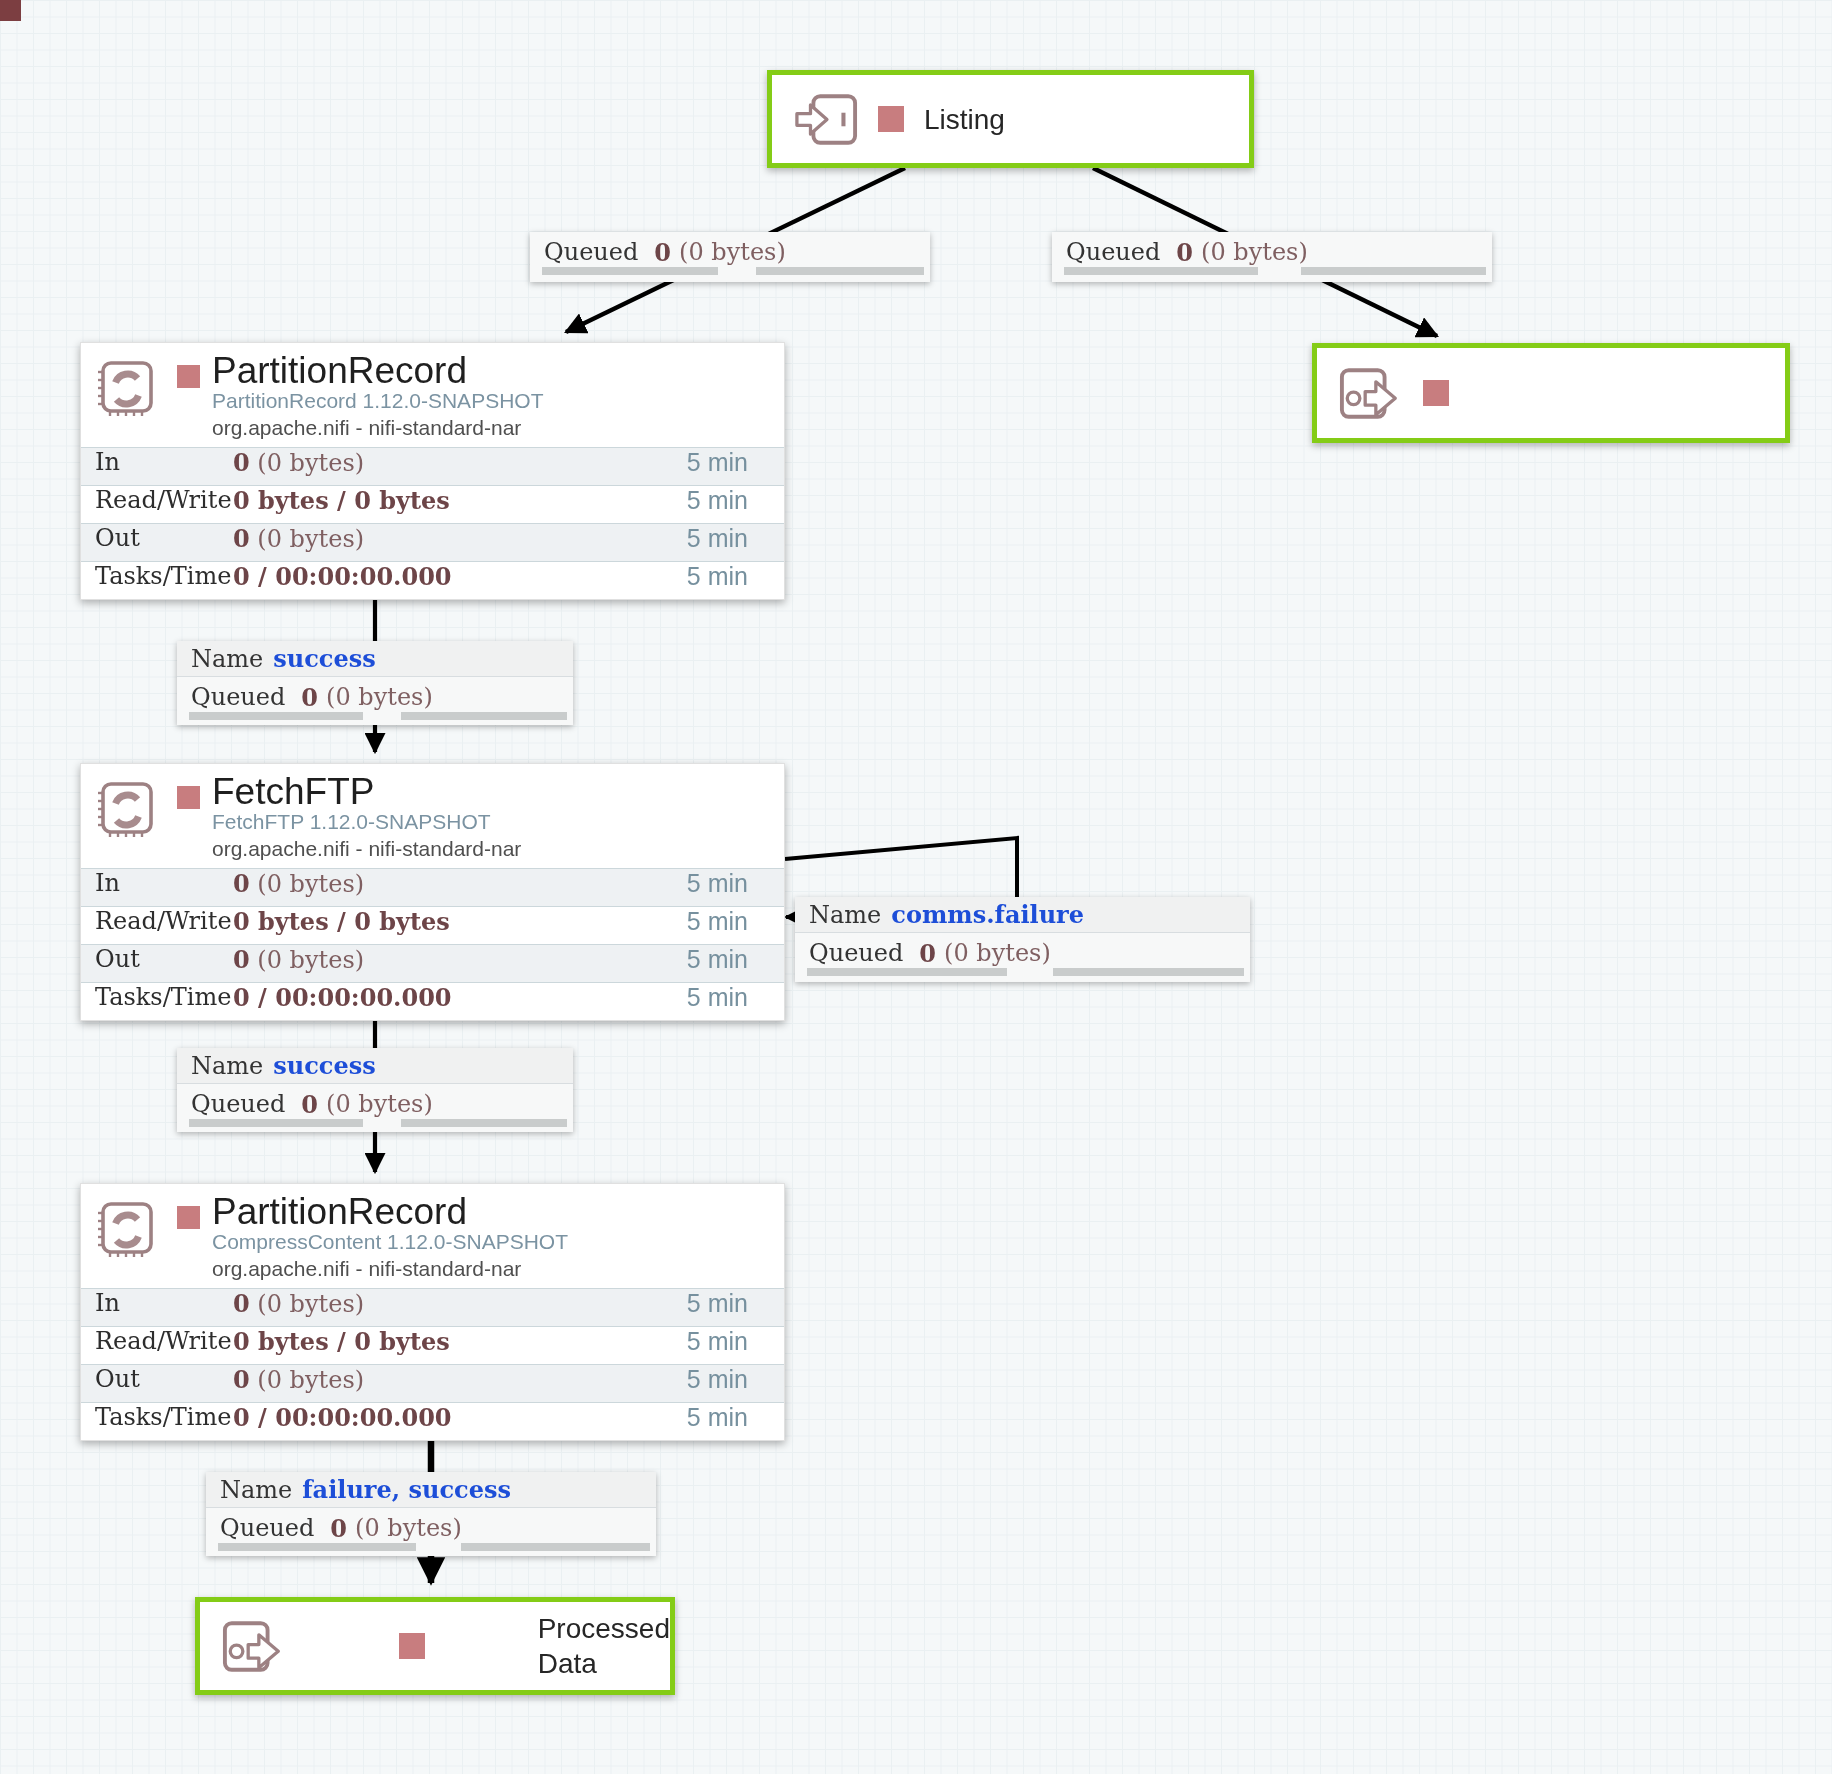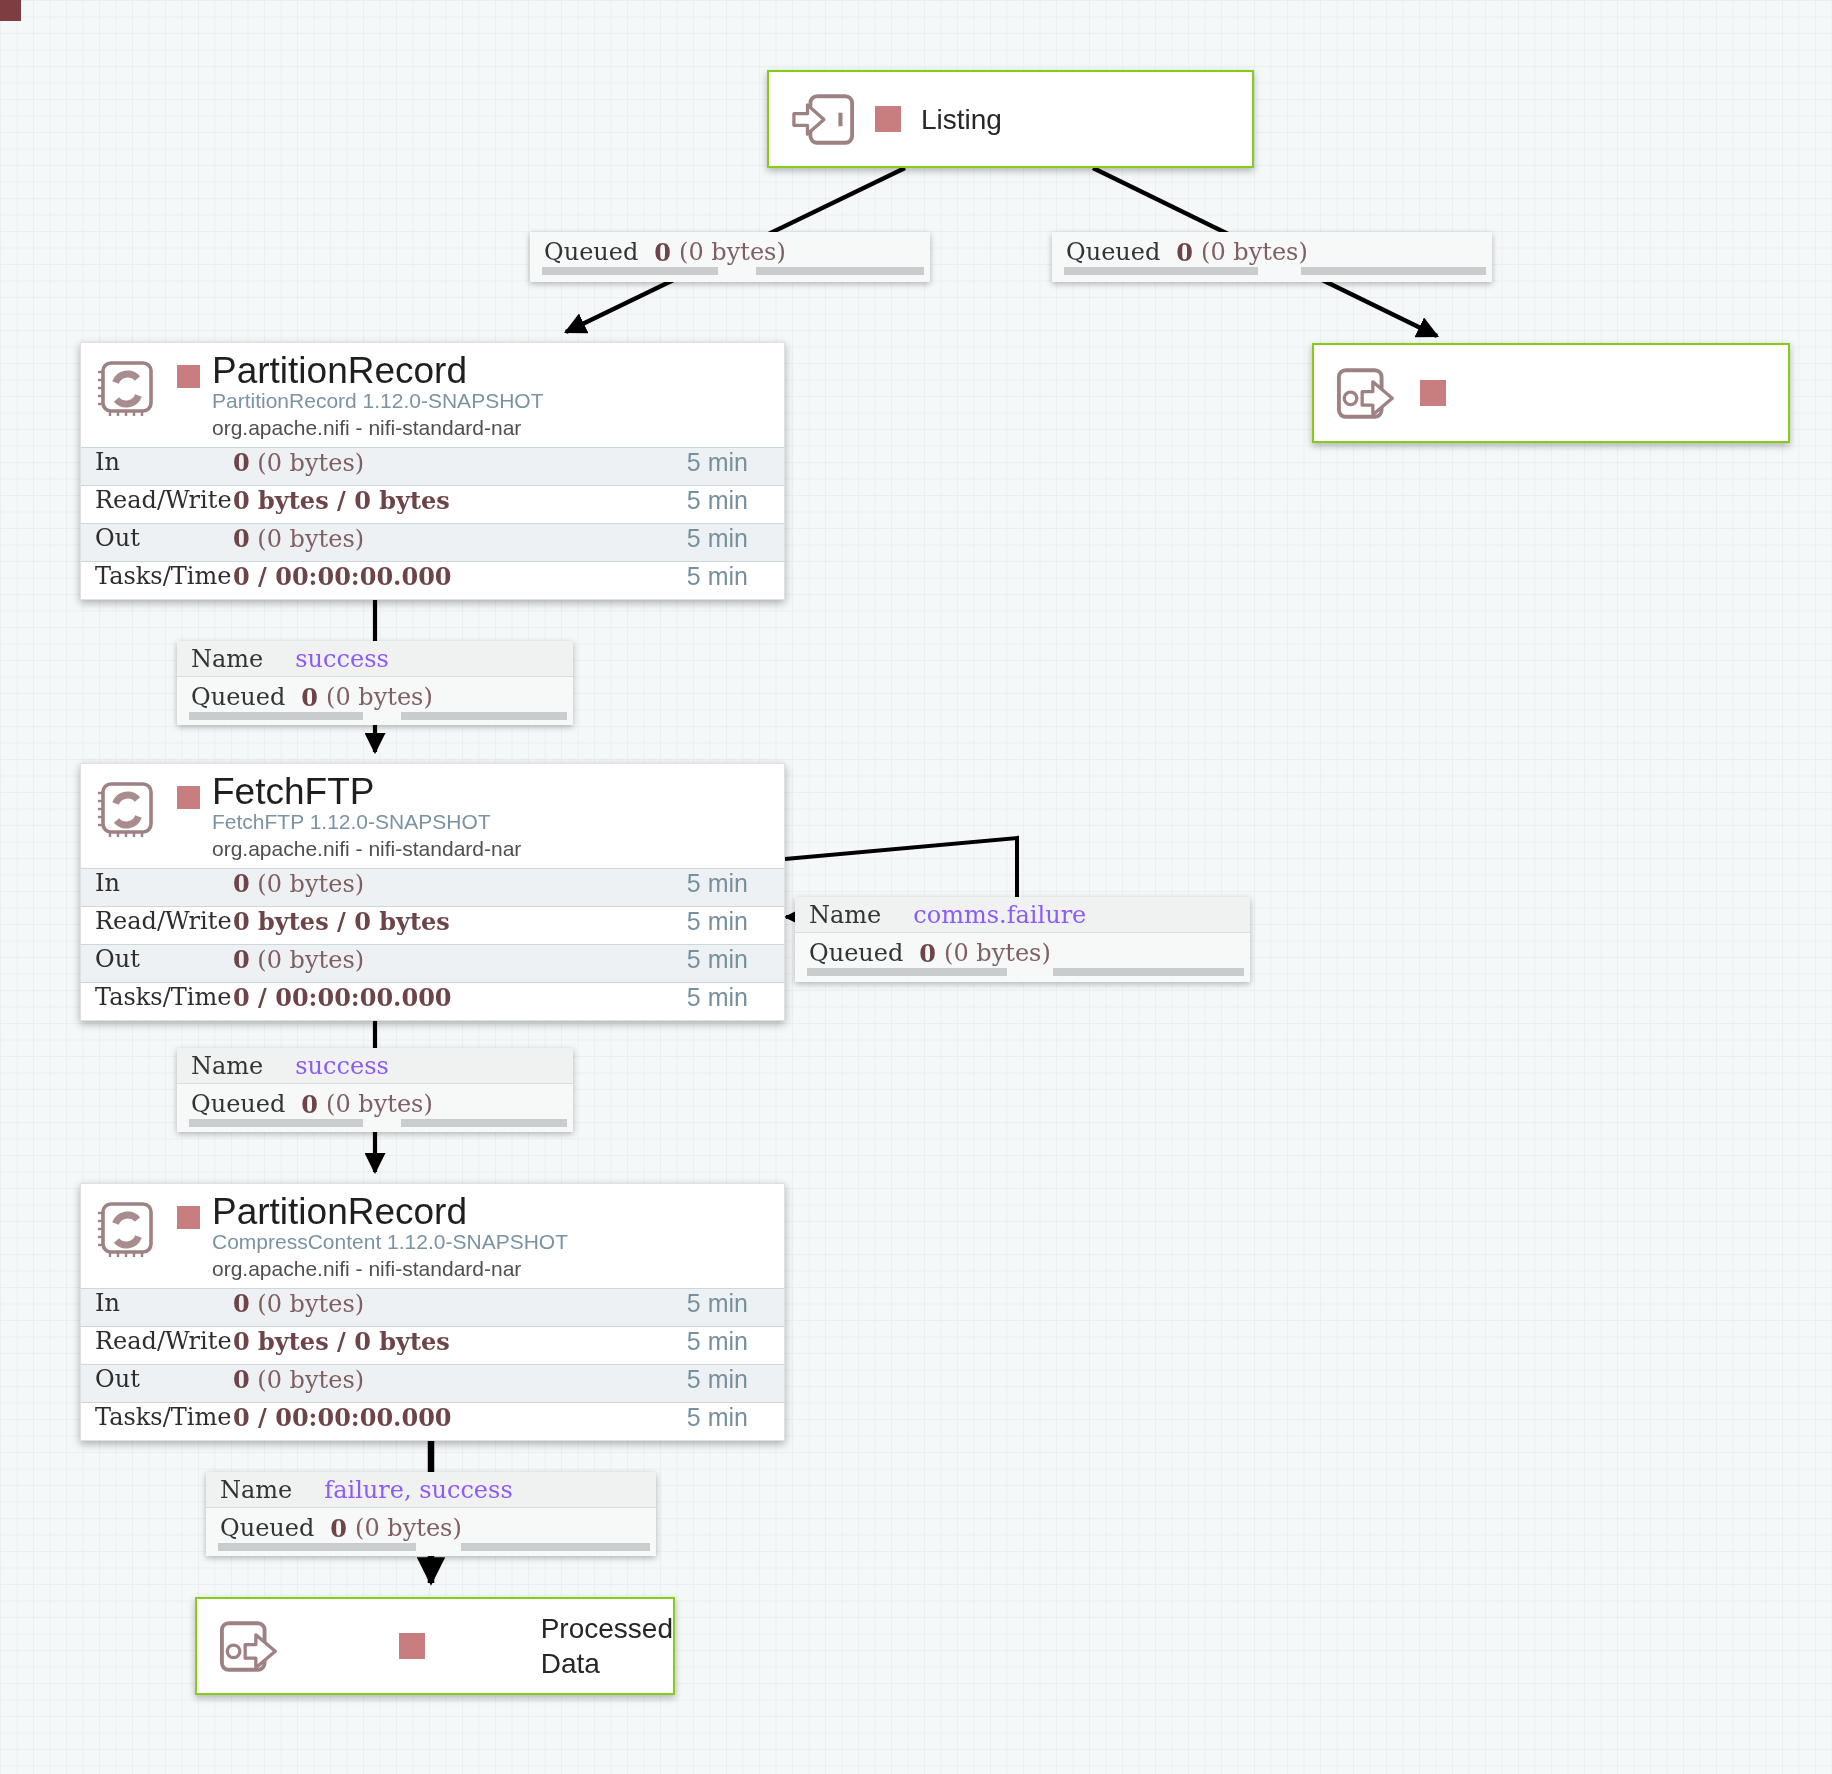--- a/index.html
+++ b/index.html
@@ -12,21 +12,21 @@
       linear-gradient(90deg,#eaf0f2 1px, transparent 1px),
       linear-gradient(#dde6e9 1px, transparent 1px),
       linear-gradient(90deg,#dde6e9 1px, transparent 1px);
     background-size:16.5px 16.5px,16.5px 16.5px,33px 33px,33px 33px;
   }
   .corner-marker{position:absolute;left:0;top:0;width:21px;height:21px;background:#7c3e41;}
   #wires{position:absolute;left:0;top:0;pointer-events:none;}
   #wires path.wire{pointer-events:stroke;}
 
   
-  .port{position:absolute;background:#fff;border:2px solid #84cc16;
+  .port{position:absolute;background:#fff;border:5px solid #84cc16;
         box-shadow:0 3px 7px rgba(0,0,0,.28);
         display:flex;align-items:center;padding:0 0 0 22px;box-sizing:border-box;}
   .port-icon{width:64px;height:53px;flex:0 0 auto;}
   .run-square{width:26px;height:26px;background:#c87d7f;flex:0 0 auto;margin:0 20px 0 20px;}
   .port-label{font-size:28px;color:#262626;line-height:35px;}
 
   
   .processor{position:absolute;width:705px;background:#fff;border:1px solid #e0e0e0;
              box-shadow:0 3px 8px rgba(0,0,0,.3);box-sizing:border-box;}
   .proc-header{height:104px;display:flex;align-items:flex-start;padding:12px 0 0 14px;box-sizing:border-box;}
@@ -43,21 +43,21 @@
   .stat-value b{color:#6d4548;font-weight:700;}
   .stat-time{width:120px;text-align:right;padding-right:36px;flex:0 0 auto;
              font-family:"Liberation Sans",sans-serif;font-size:25px;color:#76909e;}
 
   
   .conn-label{position:absolute;background:#f6f7f7;box-shadow:0 2px 6px rgba(0,0,0,.28);
               font-family:"DejaVu Serif",serif;font-size:24px;box-sizing:border-box;}
   .name-row{height:36px;background:#f0f1f1;border-bottom:1px solid #d8dde0;
             display:flex;align-items:center;padding:0 14px;box-sizing:border-box;}
   .name-row .word{color:#333;}
-  .name-row .val{color:#8b5cf6;font-weight:400;margin-left:32px;}
+  .name-row .val{color:#1d4ed8;font-weight:700;margin-left:10px;}
   .queued-row{height:48px;position:relative;display:flex;align-items:center;
               padding:0 2px 8px 14px;box-sizing:border-box;background:#f7f8f8;}
   .queued-row .word{color:#333;}
   .queued-row .cnt{color:#6d4548;font-weight:700;margin-left:16px;}
   .queued-row .sz{color:#7f5f61;margin-left:8px;}
   .qbar{position:absolute;bottom:5px;height:8px;background:#c9cccc;}
   .qbar.b1{left:12px;width:44%;}
   .qbar.b2{right:6px;width:42%;}
 </style>
 </head>

